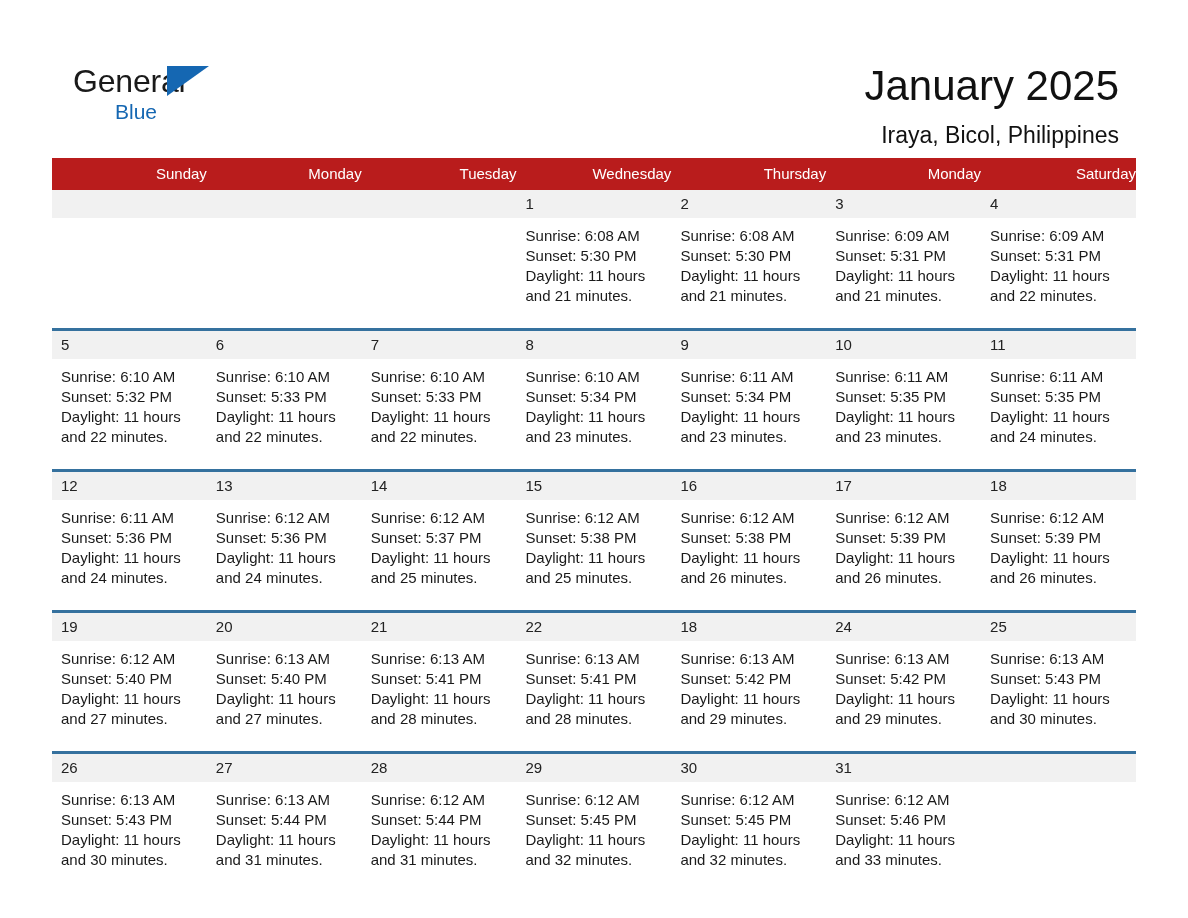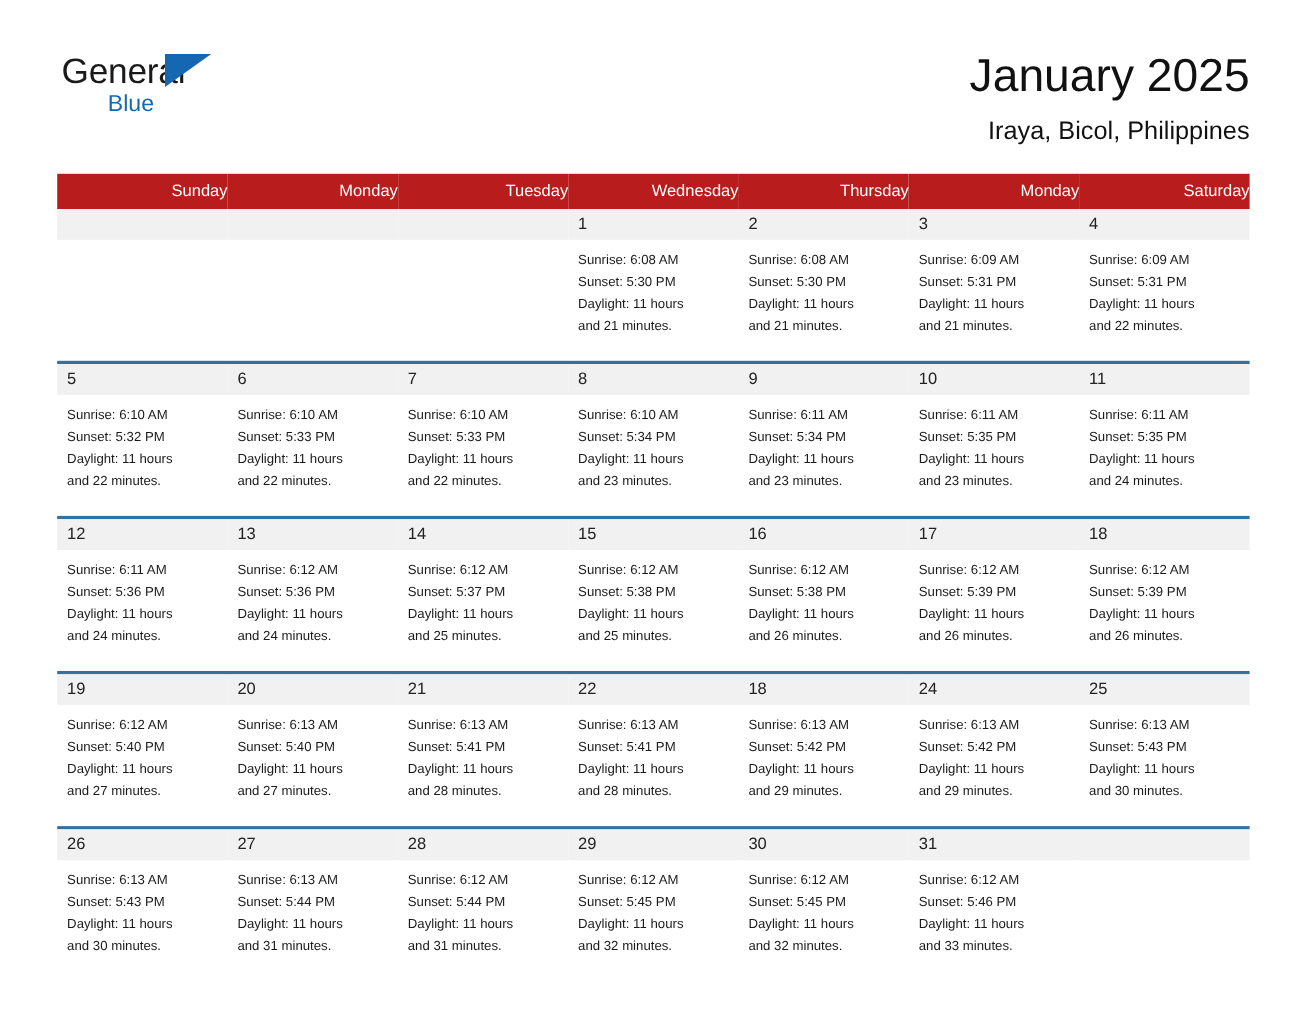--- a/index.html
+++ b/index.html
@@ -12,21 +12,21 @@
     height: 918px;
     font-family: "Liberation Sans", sans-serif;
     color: #000000;
     overflow: hidden;
   }
   .page {
     position: relative;
     width: 1188px;
     height: 918px;
     box-sizing: border-box;
-    padding: 0;
+    padding: 17px;
   }
 
   
   .topbar {
     position: relative;
     height: 115px;
     margin: 0 52px 0 56px;
   }
   .brand {
     position: absolute;
@@ -130,21 +130,21 @@
     padding: 5px 0 0 9px;
     font-size: 15px;
     color: #222222;
     line-height: 18px;
   }
   .daynum-band.empty {
     color: transparent;
   }
   .dayinfo {
     padding: 8px 8px 0 9px;
-    font-size: 12px;
+    font-size: 15px;
     line-height: 20px;
     color: #1a1a1a;
   }
   .dayinfo div {
     white-space: nowrap;
   }
   .cell-blank .dayinfo { visibility: hidden; }
 </style>
 </head>
 <body>

